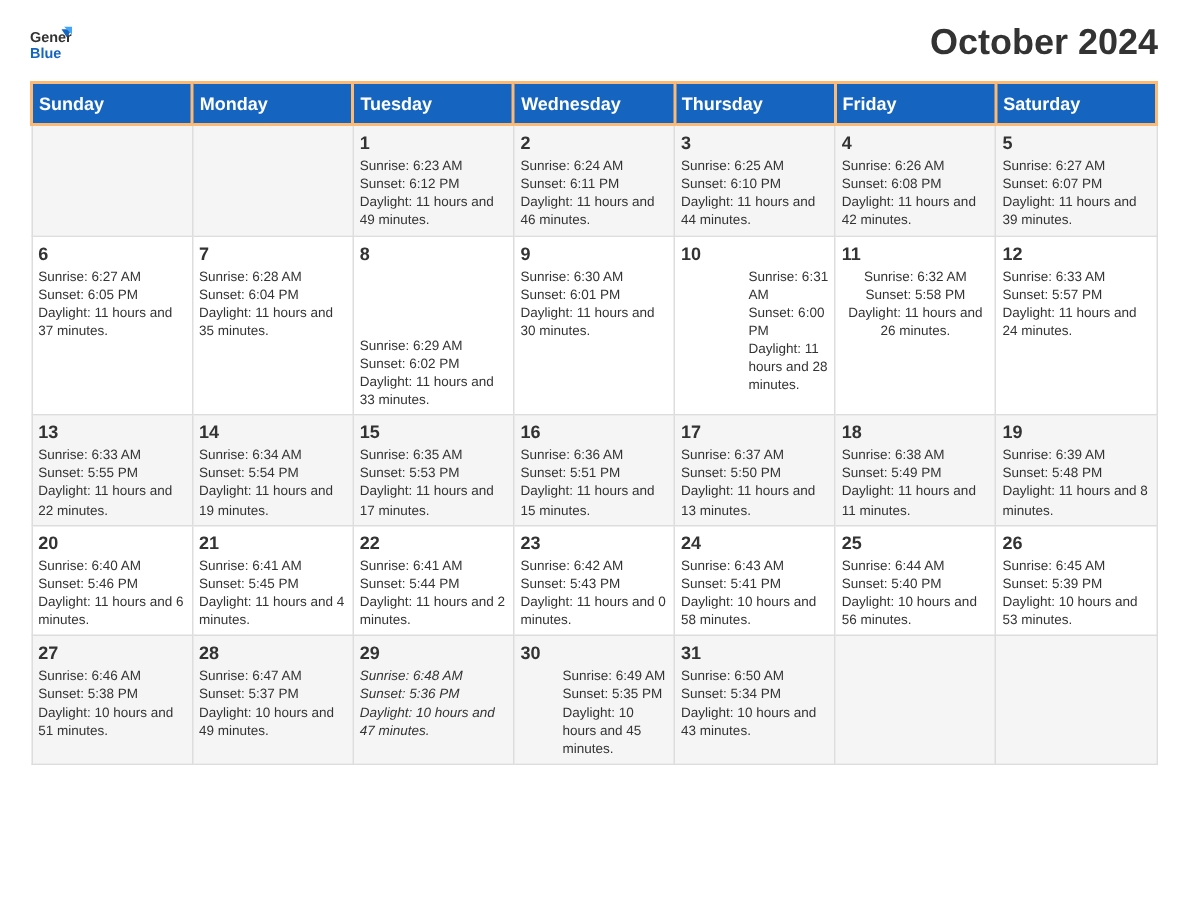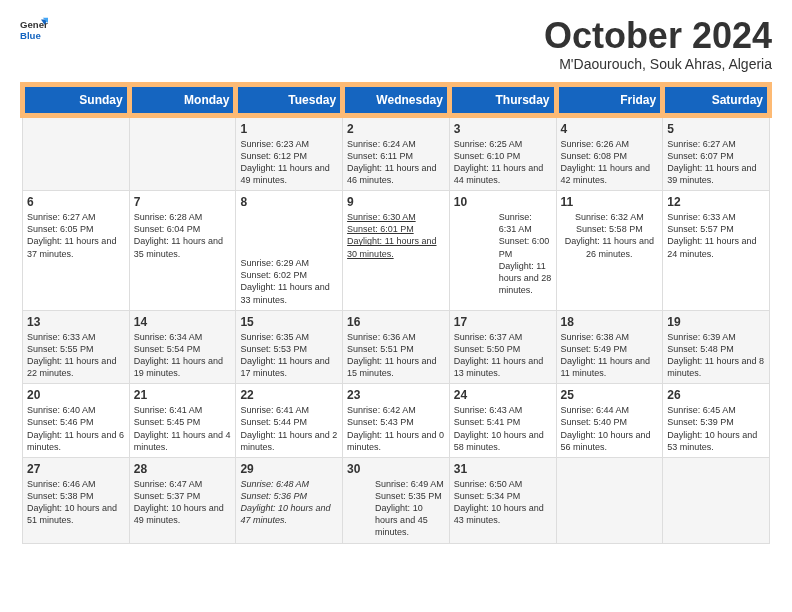--- a/index.html
+++ b/index.html
@@ -27,21 +27,21 @@
       gap: 4px;
     }
     .logo-icon {
       width: 28px;
       height: 28px;
     }
     .title-block {
       text-align: right;
     }
     .month-title {
-      font-size: 36px;
+      font-size: 24px;
       font-weight: bold;
       color: #333;
       line-height: 1.1;
     }
     .location-subtitle {
       font-size: 14px;
       color: #333;
     }
     table {
       width: 100%;
@@ -49,22 +49,22 @@
       table-layout: fixed;
     }
     thead tr {
       background-color: #1565c0;
       color: #fff;
     }
     thead th {
       padding: 6px 4px;
       font-size: 12px;
       font-weight: bold;
-      text-align: right;
-      border: 5px solid #fdba74;
+      text-align: left;
+      border: 2px solid #fdba74;
     }
     tbody tr {
       vertical-align: top;
     }
     tbody tr:nth-child(odd) {
       background-color: #f5f5f5;
     }
     tbody tr:nth-child(even) {
       background-color: #fff;
     }
@@ -98,21 +98,20 @@
     <div class="logo">
       <svg class="logo-icon" viewBox="0 0 32 32" xmlns="http://www.w3.org/2000/svg">
         <text x="0" y="14" font-size="11" font-weight="bold" fill="#333" font-family="Arial">General</text>
         <text x="0" y="26" font-size="11" font-weight="bold" fill="#1565c0" font-family="Arial">Blue</text>
         <polygon points="24,4 32,4 28,10" fill="#1565c0"></polygon>
         <polygon points="26,2 32,2 32,8" fill="#42a5f5"></polygon>
       </svg>
     </div>
     <div class="title-block">
       <div class="month-title">October 2024</div>
-      <div class="location-subtitle">M'Daourouch, Souk Ahras, Algeria</div>
     </div>
   </div>
 
   <table>
     <thead>
       <tr>
       <th>Sunday</th>
           <th>Monday</th>
           <th>Tuesday</th>
           <th>Wednesday</th>
@@ -170,21 +169,21 @@
 Daylight: 11 hours and 35 minutes.</div>
           </td>
           <td>
             <span class="day-num">8</span>
             <div class="cell-text" style="white-space: pre-line; margin-top: 48px;">Sunrise: 6:29 AM
 Sunset: 6:02 PM
 Daylight: 11 hours and 33 minutes.</div>
           </td>
           <td>
             <span class="day-num">9</span>
-            <div class="cell-text" style="white-space: pre-line; text-decoration: underline;">Sunrise: 6:30 AM
+            <div class="cell-text" style="white-space: pre-line;">Sunrise: 6:30 AM
 Sunset: 6:01 PM
 Daylight: 11 hours and 30 minutes.</div>
           </td>
           <td>
             <span class="day-num">10</span>
             <div class="cell-text" style="white-space: pre-line; margin-left: 45px;">Sunrise: 6:31 AM
 Sunset: 6:00 PM
 Daylight: 11 hours and 28 minutes.</div>
           </td>
           <td>

